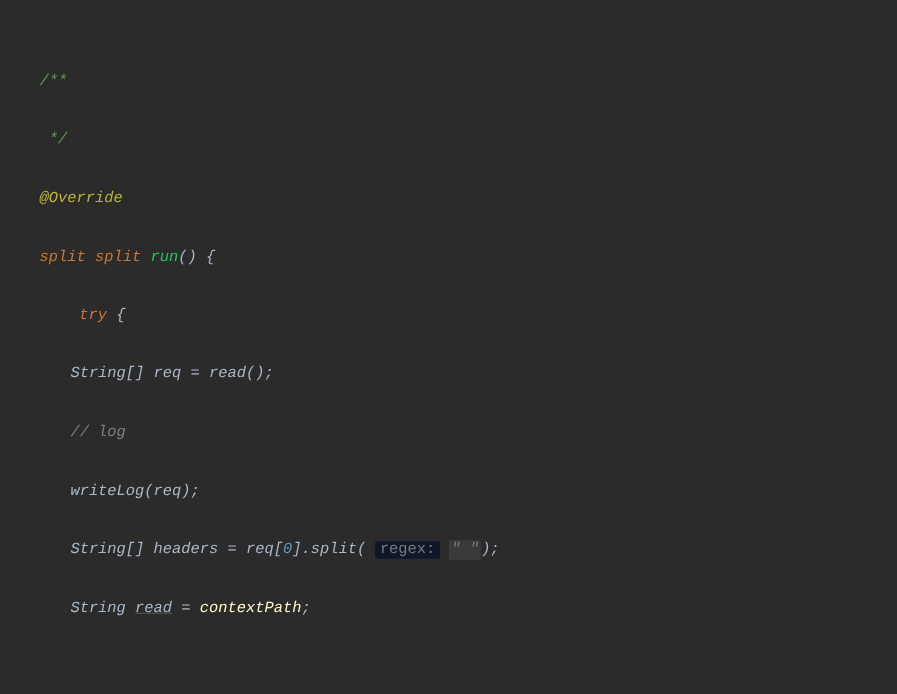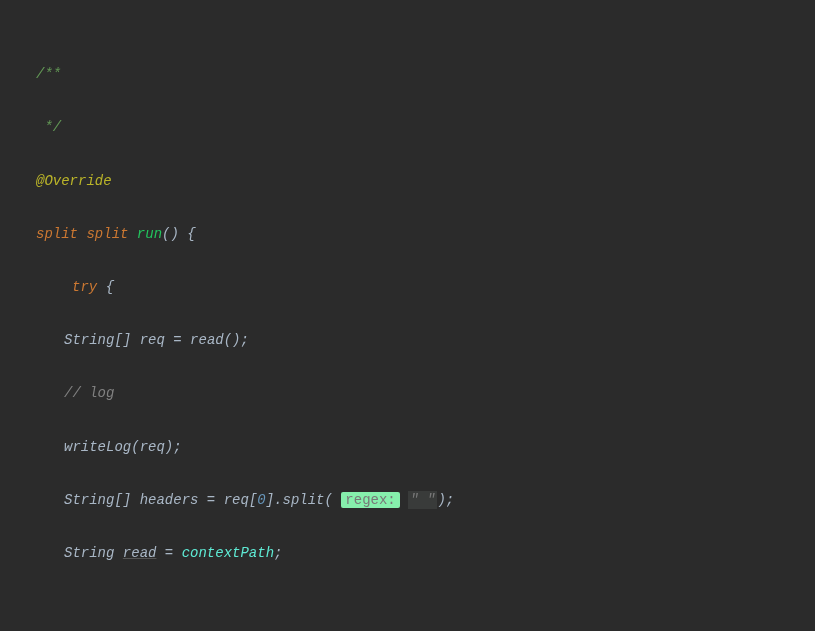--- a/index.html
+++ b/index.html
@@ -23,25 +23,25 @@
     display: block;
     padding-left: 0;
     position: relative;
   }
   
   .c-comment   { color: #808080; margin-top: 36px; }
   .c-doc       { color: #629755; font-style: italic; }
   .c-anno      { color: #bbb529; }
   .c-kw        { color: #cc7832; }
   .c-method    { color: #22c55e; }
-  .c-field     { color: #5eead4; }
+  .c-field     { color: #fef9c3; }
   .c-num       { color: #6897bb; }
   .c-ident     { color: #a9b7c6; }
   .c-paren     { color: #a9b7c6; }
-  .c-hint      { color: #787878; background: #86efac; padding: 0 4px; border-radius: 2px; font-style: normal;}
+  .c-hint      { color: #787878; background: #0f172a; padding: 0 4px; border-radius: 2px; font-style: normal;}
   .c-strbox2   { color: #787878; background: #393b3a; padding: 1px 2px;}
   .underline   { text-decoration: underline; text-decoration-color: #555;}
 
   
   .ind0 { padding-left: 36px; }
   .ind1 { padding-left: 36px; }
   .ind2 { padding-left: 72px; }
   .ind3 { padding-left: 64px; }
 </style>
 </head>

